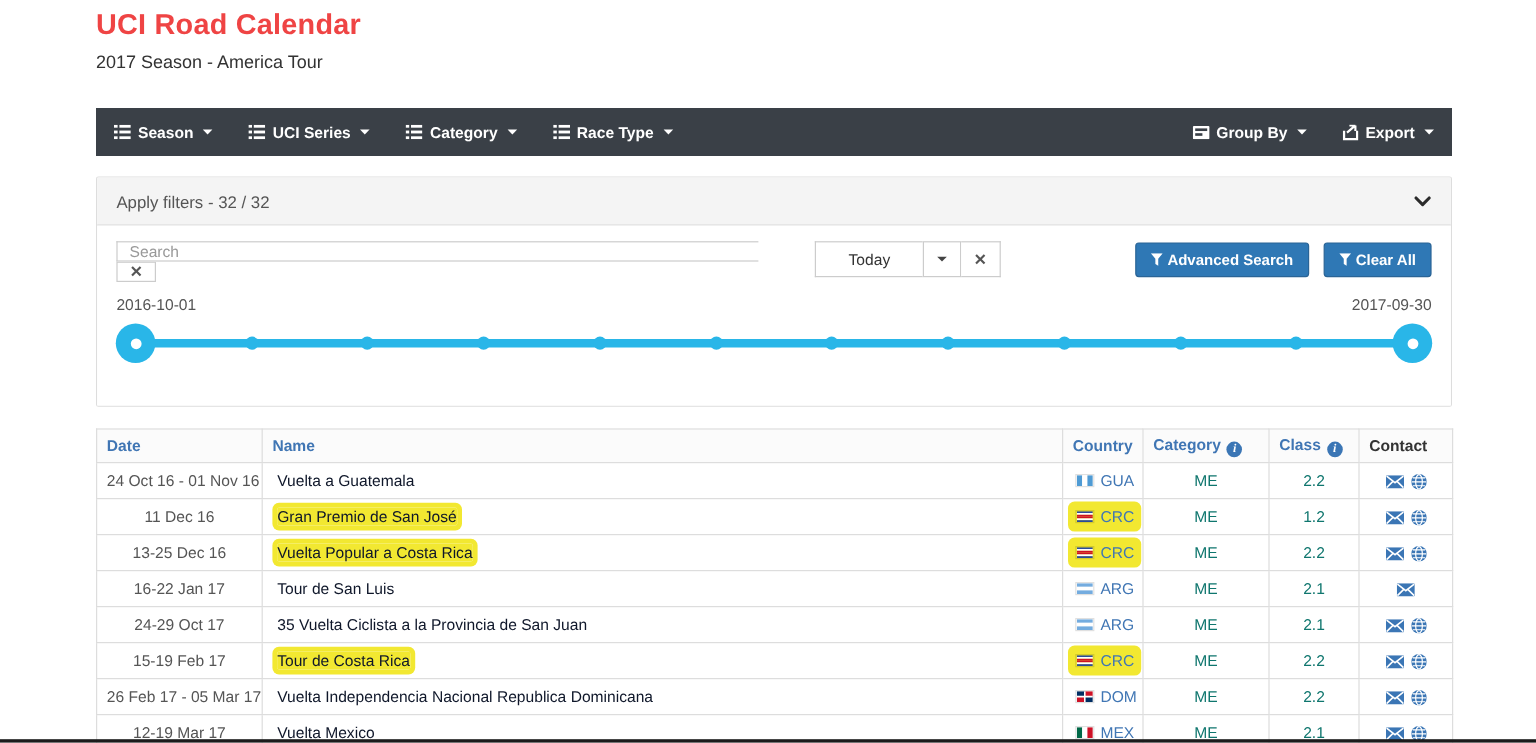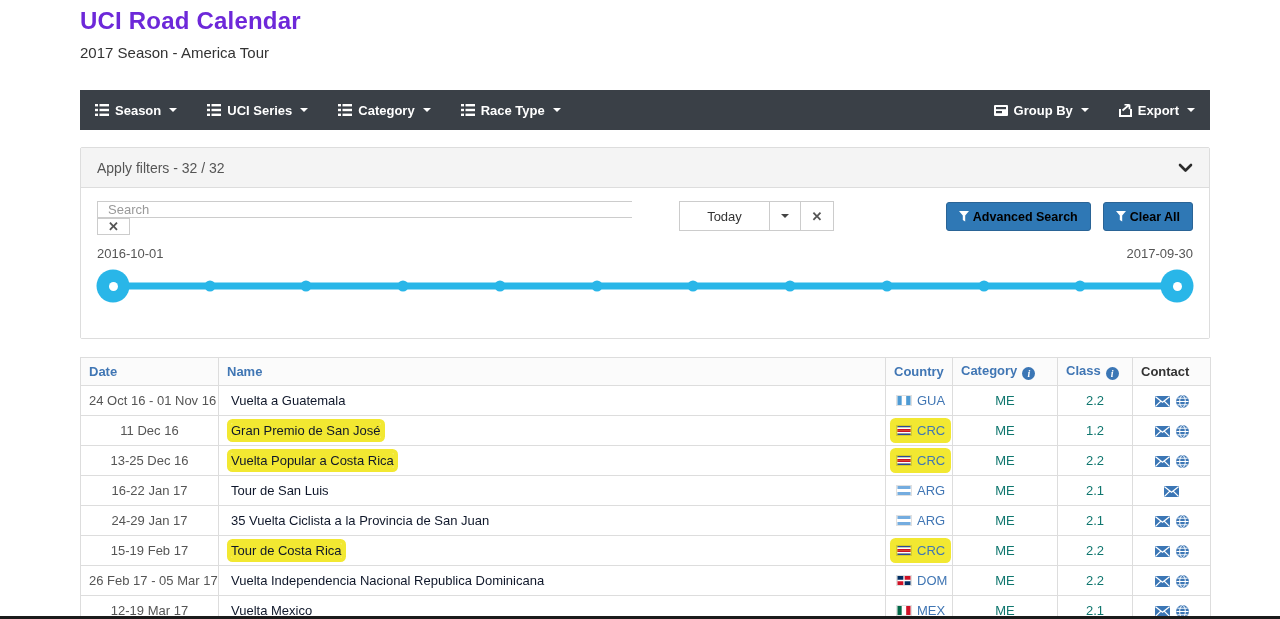--- a/index.html
+++ b/index.html
@@ -1,21 +1,21 @@
 <!DOCTYPE html>
 <html><head>
 <meta charset="utf-8">
 <style>
   * { box-sizing: border-box; margin: 0; padding: 0; }
   html,body { width:1280px; height:619px; overflow:hidden; background:#fff;
     font-family:"Liberation Sans", sans-serif; position:relative; }
   .wrap { position:relative; margin-left:80px; width:1130px; }
 
   
-  .page-title { color:#6d28d9; font-size:24px; font-weight:bold; padding-top:7px; letter-spacing:0.2px; }
+  .page-title { color:#ef4444; font-size:24px; font-weight:bold; padding-top:7px; letter-spacing:0.2px; }
   .page-subtitle { color:#333; font-size:15px; margin-top:9px; }
 
   
   .navbar { margin-top:29px; height:40px; background:#3a4047; display:flex; align-items:stretch; }
   .nav-left, .nav-right { display:flex; align-items:stretch; }
   .nav-right { margin-left:auto; }
   .nav-item { display:flex; align-items:center; gap:6px; padding:0 15px; color:#fff;
     font-size:13px; font-weight:bold; cursor:pointer; white-space:nowrap; }
   .nav-item svg { display:block; }
   .caret { width:0; height:0; border-left:4px solid transparent; border-right:4px solid transparent;
@@ -36,21 +36,21 @@
   .btn-x { width:33px; height:30px; background:#fff; border:1px solid #ccc; color:#555;
     font-size:13px; font-weight:bold; cursor:pointer; display:flex; align-items:center; justify-content:center; }
   .today-group { display:flex; margin-left:47px; height:30px; }
   .btn-today { width:90px; background:#fff; border:1px solid #ccc; border-right:none; color:#333;
     font-size:13px; cursor:pointer; }
   .btn-caret { width:32px; background:#fff; border:1px solid #ccc; cursor:pointer;
     display:flex; align-items:center; justify-content:center; }
   .btn-caret .dcaret { width:0; height:0; border-left:4px solid transparent; border-right:4px solid transparent; border-top:4px solid #444; }
   .right-btns { margin-left:auto; display:flex; gap:12px; padding-top:1px; }
   .btn-blue { height:29px; background:#2f78b5; border:1px solid #2a6496; border-radius:3px;
-    color:#000000; font-size:12.5px; font-weight:bold; padding:0 12px; cursor:pointer;
+    color:#ffffff; font-size:12.5px; font-weight:bold; padding:0 12px; cursor:pointer;
     display:flex; align-items:center; gap:4px; }
 
   
   .timeline { margin-top:15px; position:relative; height:72px; }
   .tl-labels { display:flex; justify-content:space-between; font-size:13px; color:#555; }
   .tl-trackarea { position:relative; height:50px; margin:0 0; }
   .tl-track { position:absolute; left:0; right:0; top:50%; height:7px; transform:translateY(-50%);
     background:#29b6e8; border-radius:4px; }
   .tl-points { position:absolute; left:16px; right:16px; top:0; bottom:0; }
   .tl-dot { position:absolute; top:50%; width:11px; height:11px; border-radius:50%;
@@ -327,21 +327,21 @@
                 <rect x="0" y="7.333333333333333" width="16" height="3.6666666666666665" fill="#74acdf"></rect>
               </svg><span>ARG</span></span></td>
           <td class="c-cat">ME</td>
           <td class="c-class">2.1</td>
           <td class="c-contact"><svg xmlns="http://www.w3.org/2000/svg" class="cicon" width="15" height="11" viewBox="0 0 15 11">
               <rect width="15" height="11" rx="1" fill="#3b76b5"></rect>
               <path d="M0.5 0.8 L7.5 6.2 L14.5 0.8 M0.5 10.4 L5.6 5.4 M14.5 10.4 L9.4 5.4" stroke="#fff" stroke-width="1.3" fill="none"></path>
             </svg></td>
         </tr>
         <tr>
-          <td class="c-date">24-29 Jan 17</td>
+          <td class="c-date">24-29 Oct 17</td>
           <td class="c-name"><span class="">35 Vuelta Ciclista a la Provincia de San Juan</span></td>
           <td class="c-country"><span class="country-in"><svg class="flag" width="16" height="11" viewBox="0 0 16 11">
                 <rect x="0" y="0" width="16" height="3.6666666666666665" fill="#74acdf"></rect>
                 <rect x="0" y="3.6666666666666665" width="16" height="3.6666666666666665" fill="#ffffff"></rect>
                 <rect x="0" y="7.333333333333333" width="16" height="3.6666666666666665" fill="#74acdf"></rect>
               </svg><span>ARG</span></span></td>
           <td class="c-cat">ME</td>
           <td class="c-class">2.1</td>
           <td class="c-contact"><svg xmlns="http://www.w3.org/2000/svg" class="cicon" width="15" height="11" viewBox="0 0 15 11">
               <rect width="15" height="11" rx="1" fill="#3b76b5"></rect>

